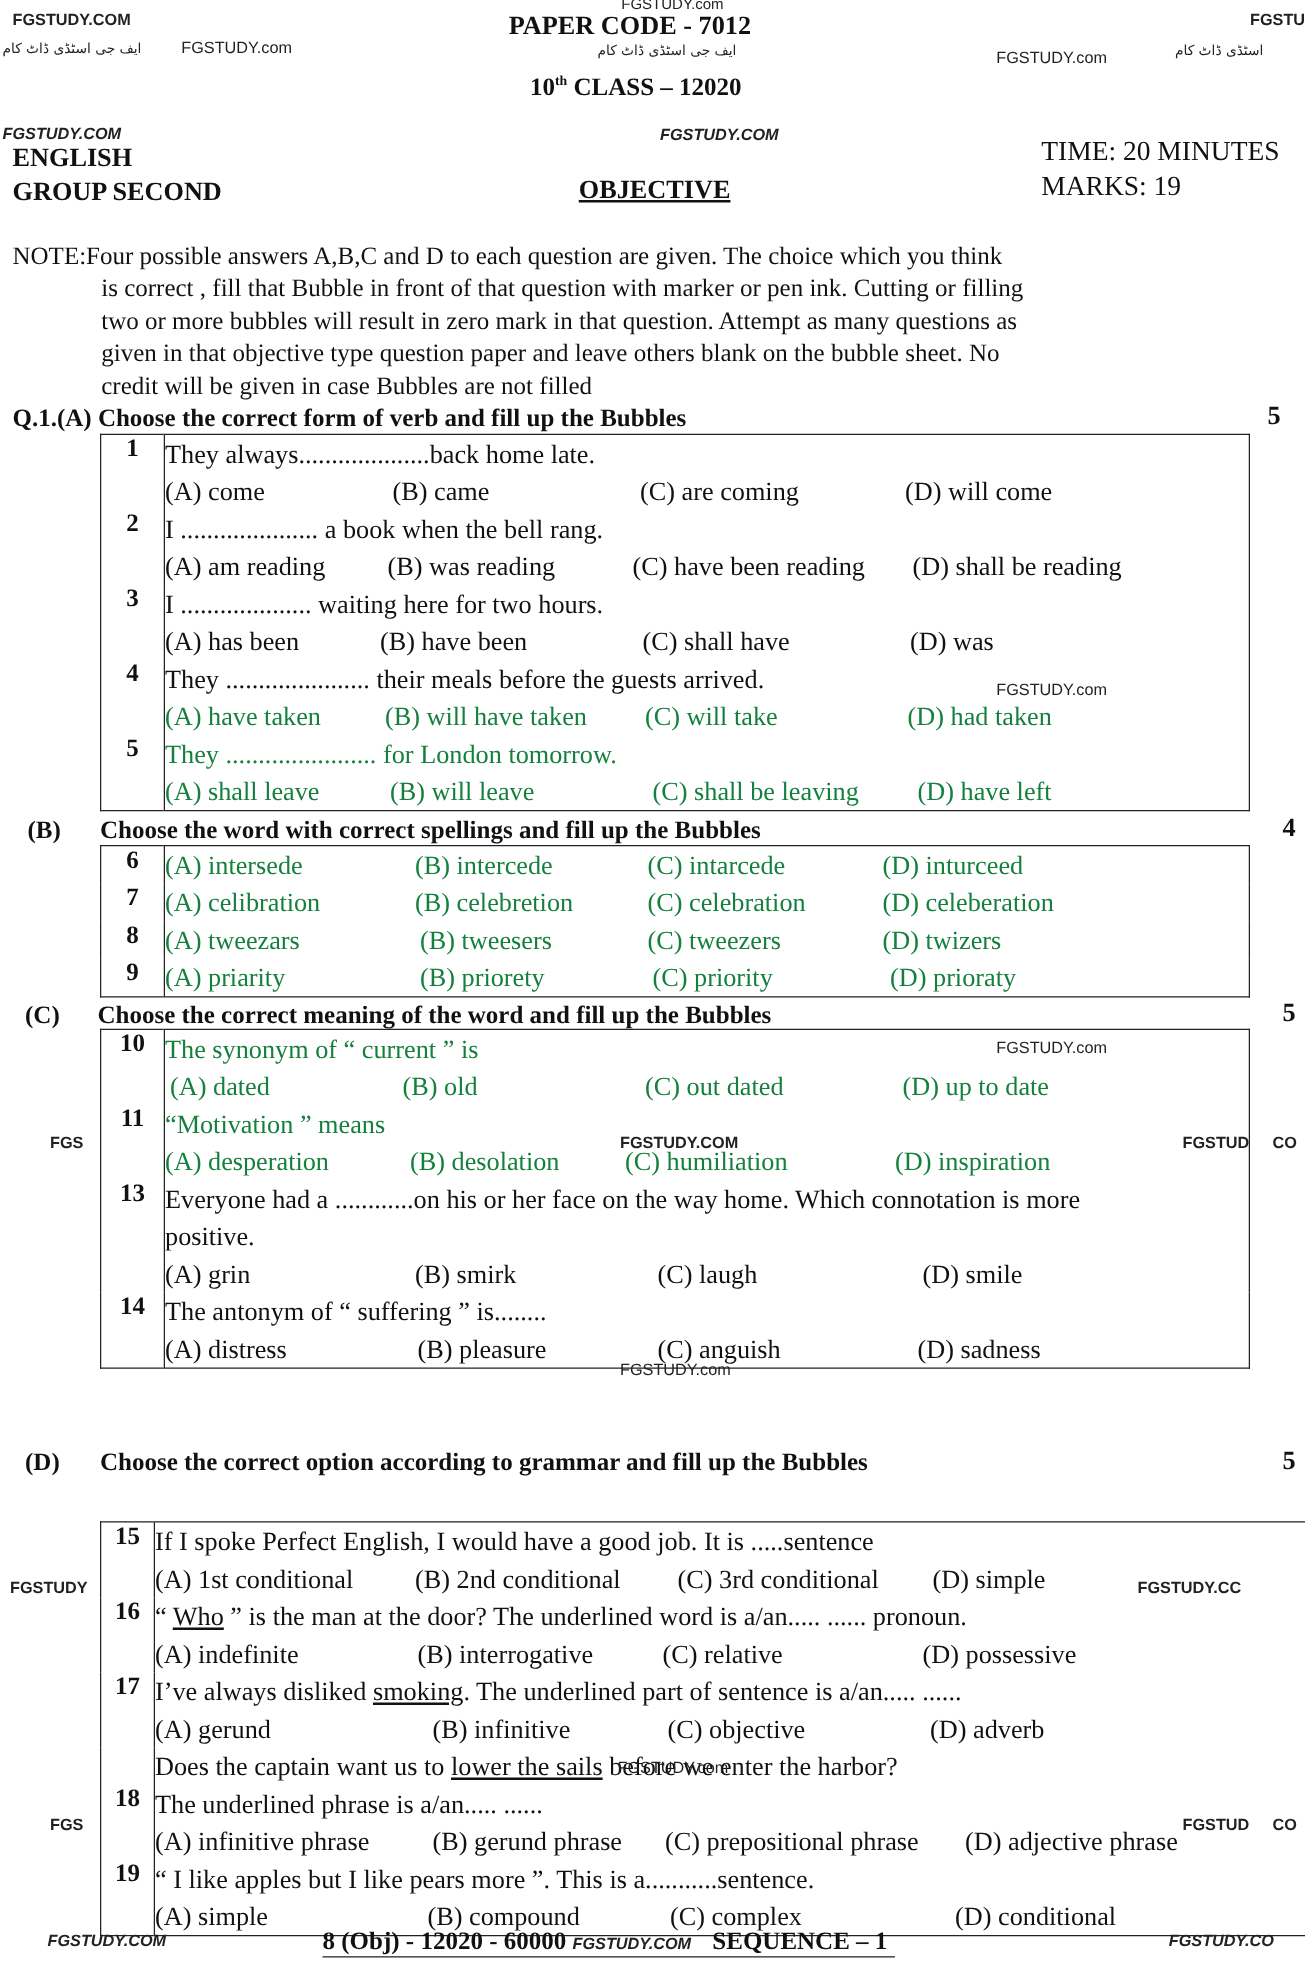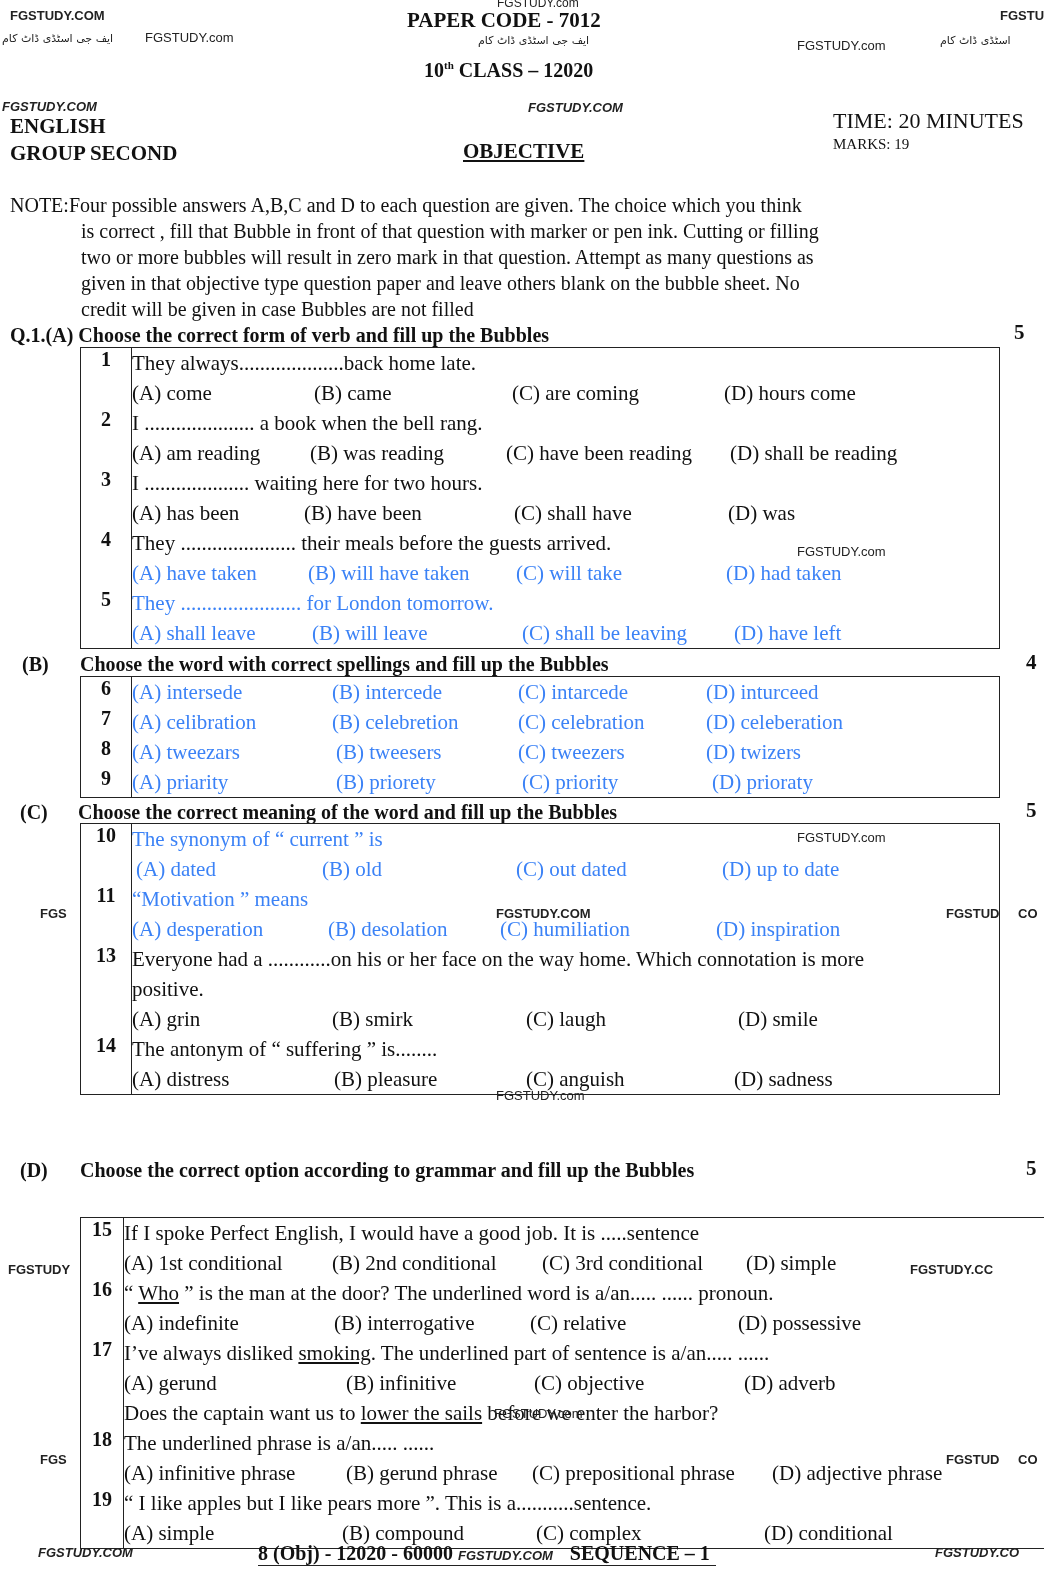--- a/index.html
+++ b/index.html
@@ -10,21 +10,21 @@
   .urdu{font-family:"DejaVu Sans",sans-serif;font-size:11px;color:#222;}
   .hdr-b{font-weight:bold;font-size:21px;}
   .sec-title{font-weight:bold;font-size:20px;}
   .note{font-size:20px;line-height:26px;}
   table.q{position:absolute;border-collapse:collapse;border:1.5px solid #222;}
   table.q td{padding:0;vertical-align:top;}
   td.num{width:50px;border-right:1.5px solid #222;text-align:center;font-weight:bold;font-size:20px;}
   td.body{padding-left:10px;}
   .line{height:30px;line-height:30px;font-size:21px;white-space:nowrap;position:relative;}
   .opt{position:absolute;top:0;}
-  .grey{color:#3b82f6;}
+  .grey{color:#15803d;}
   .u{text-decoration:underline;}
   .marks{font-size:21px;font-weight:bold;}
 </style>
 </head>
 <body>
 
 <div class="abs wmb" style="left:10px;top:8px;font-style:normal;">FGSTUDY.COM</div>
 <div class="abs urdu" style="left:2px;top:32px;">ایف جی اسٹڈی ڈاٹ کام</div>
 <div class="abs wm" style="left:145px;top:30px;">FGSTUDY.com</div>
 <div class="abs wm" style="left:497px;top:-4px;font-size:12px;">FGSTUDY.com</div>
@@ -34,21 +34,21 @@
 <div class="abs wmb" style="left:1000px;top:8px;font-style:normal;">FGSTUD</div>
 <div class="abs wm" style="left:797px;top:38px;">FGSTUDY.com</div>
 <div class="abs urdu" style="left:940px;top:34px;">اسٹڈی ڈاٹ کام</div>
 
 <div class="abs wmb" style="left:2px;top:99px;">FGSTUDY.COM</div>
 <div class="abs wmb" style="left:528px;top:100px;">FGSTUDY.COM</div>
 <div class="abs hdr-b" style="left:10px;top:114px;">ENGLISH</div>
 <div class="abs hdr-b" style="left:10px;top:141px;">GROUP SECOND</div>
 <div class="abs hdr-b" style="left:463px;top:139px;text-decoration:underline;">OBJECTIVE</div>
 <div class="abs" style="left:833px;top:108px;font-size:22px;">TIME: 20 MINUTES</div>
-<div class="abs" style="left:833px;top:136px;font-size:15px;">MARKS: 19</div>
+<div class="abs" style="left:833px;top:136px;font-size:22px;">MARKS: 19</div>
 
 <div class="abs note" style="left:10px;top:192px;">
   <span>NOTE:</span><span>Four possible answers A,B,C and D to each question are given. The choice which you think</span>
 </div>
 <div class="abs note" style="left:81px;top:218px;">is correct , fill that Bubble in front of that question with marker or pen ink. Cutting or filling</div>
 <div class="abs note" style="left:81px;top:244px;">two or more bubbles will result in zero mark in that question. Attempt as many questions as</div>
 <div class="abs note" style="left:81px;top:270px;">given in that objective type question paper and leave others blank on the bubble sheet. No</div>
 <div class="abs note" style="left:81px;top:296px;">credit will be given in case Bubbles are not filled</div>
 
 <div class="abs sec-title" style="left:10px;top:324px;">
@@ -59,21 +59,21 @@
 <table class="q" style="left:80px;top:347px;width:920px;">
   <tbody>
       <tr>
         <td class="num">1</td>
         <td class="body">
     <div class="line">They always....................back home late.</div>
     <div class="line">
       <span class="opt" style="left:0">(A) come</span>
       <span class="opt" style="left:182px">(B) came</span>
       <span class="opt" style="left:380px">(C) are coming</span>
-      <span class="opt" style="left:592px">(D) hours come</span>
+      <span class="opt" style="left:592px">(D) will come</span>
     </div>
         </td>
       </tr>
   <tr>
         <td class="num">2</td>
         <td class="body">
     <div class="line">I ..................... a book when the bell rang.</div>
     <div class="line">
       <span class="opt" style="left:0">(A) am reading</span>
       <span class="opt" style="left:178px">(B) was reading</span>

